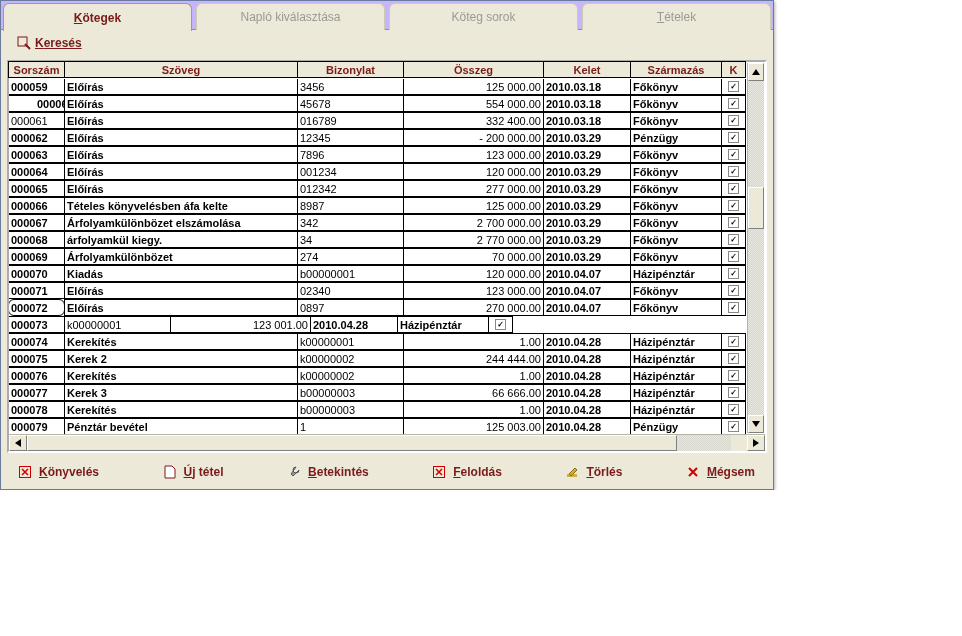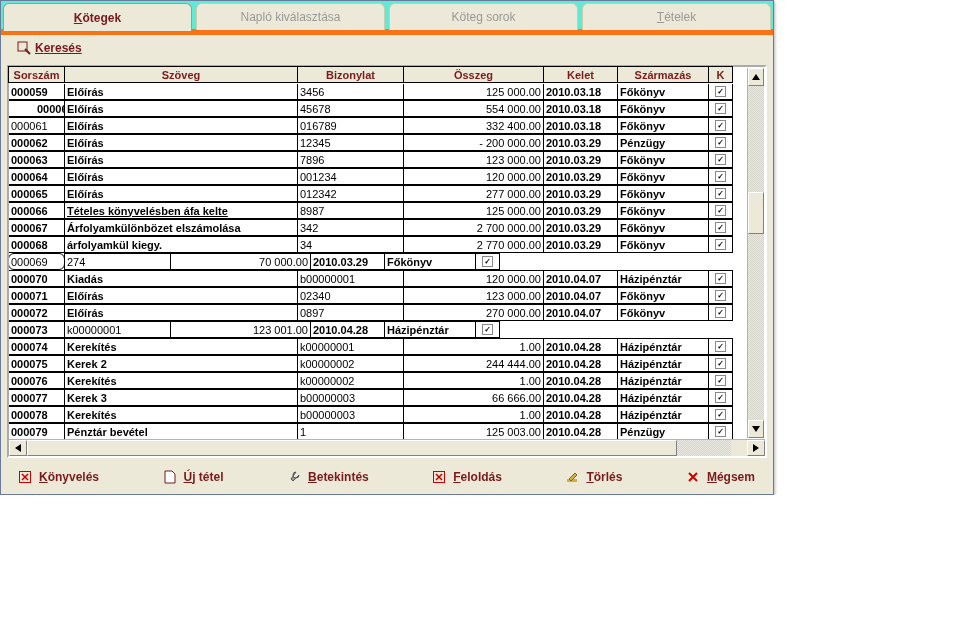--- a/index.html
+++ b/index.html
@@ -1,38 +1,38 @@
 <!DOCTYPE html>
 <html><head>
 <meta charset="utf-8">
 <style>
 html,body{margin:0;padding:0;font-family:Tahoma,Arial,sans-serif;font-size:11px;background:#fff}
 .window{width:772px;border:1px solid #6a7a9a;box-shadow:1px 1px 3px rgba(0,0,0,.3);background:#ece9d8;}
 .titlebar{height:26px;background:linear-gradient(180deg,#2a5aa5 0%,#3a75c4 40%,#6aa0e0 100%);
   display:flex;align-items:center;padding:0 6px;color:#fff;gap:6px}
 .titlebar svg{flex:none}
 .title{font-style:italic;font-weight:bold;font-family:'Times New Roman',serif;font-size:16px;text-decoration:underline;text-shadow:1px 1px 2px rgba(0,0,0,.4)}
-.tabs{display:flex;background:#5eead4;border-bottom:6px solid #f97316;height:28px}
+.tabs{display:flex;background:#c4b5fd;border-bottom:1px solid #f97316;height:28px}
 .tab{flex:1;display:flex;align-items:center;justify-content:center;border:1px solid #cfcab0;border-bottom:none;
   margin-top:1px;margin-left:2px;margin-right:2px;background:#ece9d8;color:#999;font-size:12px;border-radius:6px 6px 0 0;
   position:relative;top:1px;cursor:default}
 .tab.active{background:#ece9d8;color:#7a1a1a;font-weight:bold;border-color:#9a9a9a;height:27px;margin-top:1px;z-index:2}
 .tab .ul{text-decoration:underline}
 .toolbar{padding:6px 10px 10px 16px;display:flex;align-items:center;gap:4px}
 .toolbar .lbl{color:#7a1a1a;font-weight:bold;text-decoration:underline;font-size:12px}
 .toolbar-bottom{display:flex;justify-content:space-between;padding:8px 18px 10px 18px}
 .btngrp{display:flex;align-items:center;gap:8px;color:#7a1a1a;font-weight:bold;font-size:12px;cursor:default}
 .btngrp .ul{text-decoration:underline}
 .gridwrap{margin:0 6px 4px 6px;border:2px inset #fff;background:#fff;position:relative;height:389px;display:flex;flex-direction:column}
 .gridhead,.grow{display:flex;height:17px}
 .gridhead{flex:none}
 .th,.td{border:1px solid #000;box-sizing:border-box;padding:0 2px;overflow:hidden;white-space:nowrap;display:flex;align-items:center;height:17px;margin-left:-1px;margin-top:-1px;}
 .th{background:#ece9d8;color:#7a1a1a;font-weight:bold;justify-content:center}
 .td{background:#fff;}
-.c-sor{width:57px}.c-szov{width:234px}.c-biz{width:107px}.c-ossz{width:141px;justify-content:flex-end}.c-kelt{width:75px}.c-szar{width:92px}.c-k{width:25px;justify-content:center}
+.c-sor{width:57px}.c-szov{width:234px}.c-biz{width:107px}.c-ossz{width:141px;justify-content:flex-end}.c-kelt{width:88px}.c-szar{width:92px}.c-k{width:25px;justify-content:center}
 .th.c-ossz{justify-content:center}
 .gridbody{flex:1;overflow:hidden}
 .vscroll{position:absolute;right:1px;top:1px;bottom:18px;width:16px;background:#ece9d8;border-left:1px solid #b5b5a5;display:flex;flex-direction:column}
 .vscroll .arr{height:16px;background:#ece9d8;border:1px solid #fff;border-right-color:#808080;border-bottom-color:#808080;display:flex;align-items:center;justify-content:center}
 .vscroll .track{flex:1;background:repeating-conic-gradient(#e8e8e0 0 25%,#d6d6cc 0 50%) 0 0/2px 2px;position:relative}
 .vscroll .thumb{position:absolute;left:0;right:0;height:40px;top:106px;background:#ece9d8;border:1px solid #fff;border-right-color:#808080;border-bottom-color:#808080}
 .hscroll{height:16px;background:#ece9d8;display:flex;margin-top:-1px;border-top:1px solid #b5b5a5}
 .hscroll .arr{width:16px;background:#ece9d8;border:1px solid #fff;border-right-color:#808080;border-bottom-color:#808080;display:flex;align-items:center;justify-content:center}
 .hscroll .track{flex:1;background:repeating-conic-gradient(#e8e8e0 0 25%,#d6d6cc 0 50%) 0 0/2px 2px;margin-right:16px}
 .hscroll .thumb{width:650px;height:100%;background:#ece9d8;border:1px solid #fff;border-right-color:#808080;border-bottom-color:#808080;box-sizing:border-box}
@@ -154,21 +154,21 @@
           <div class="td c-biz">012342</div>
           <div class="td c-ossz">277 000.00</div>
           <div class="td c-kelt" style="font-weight: bold;">2010.03.29</div>
           <div class="td c-szar" style="font-weight: bold;">Főkönyv</div>
           <div class="td c-k">
             <span class="check"></span>
           </div>
         </div>
         <div class="grow">
           <div class="td c-sor" style="font-weight: bold;">000066</div>
-          <div class="td c-szov" style="font-weight: bold; text-decoration: underline;">Tételes könyvelésben áfa kelte</div>
+          <div class="td c-szov" style="font-weight: bold;">Tételes könyvelésben áfa kelte</div>
           <div class="td c-biz">8987</div>
           <div class="td c-ossz">125 000.00</div>
           <div class="td c-kelt" style="font-weight: bold;">2010.03.29</div>
           <div class="td c-szar" style="font-weight: bold;">Főkönyv</div>
           <div class="td c-k">
             <span class="check"></span>
           </div>
         </div>
         <div class="grow">
           <div class="td c-sor" style="font-weight: bold;">000067</div>
@@ -186,21 +186,22 @@
           <div class="td c-szov" style="font-weight: bold;">árfolyamkül kiegy.</div>
           <div class="td c-biz">34</div>
           <div class="td c-ossz">2 770 000.00</div>
           <div class="td c-kelt" style="font-weight: bold;">2010.03.29</div>
           <div class="td c-szar" style="font-weight: bold;">Főkönyv</div>
           <div class="td c-k">
             <span class="check"></span>
           </div>
         </div>
         <div class="grow">
-          <div class="td c-sor" style="font-weight: normal; border-radius: 6px;">000069</div>
+          <div class="td c-sor" style="font-weight: bold;">000069</div>
+          <div class="td c-szov" style="font-weight: bold;">Árfolyamkülönbözet</div>
           <div class="td c-biz">274</div>
           <div class="td c-ossz">70 000.00</div>
           <div class="td c-kelt" style="font-weight: bold;">2010.03.29</div>
           <div class="td c-szar" style="font-weight: bold;">Főkönyv</div>
           <div class="td c-k">
             <span class="check"></span>
           </div>
         </div>
         <div class="grow">
           <div class="td c-sor" style="font-weight: bold;">000070</div>
@@ -218,21 +219,21 @@
           <div class="td c-szov" style="font-weight: bold;">Előírás</div>
           <div class="td c-biz">02340</div>
           <div class="td c-ossz">123 000.00</div>
           <div class="td c-kelt" style="font-weight: bold;">2010.04.07</div>
           <div class="td c-szar" style="font-weight: bold;">Főkönyv</div>
           <div class="td c-k">
             <span class="check"></span>
           </div>
         </div>
         <div class="grow">
-          <div class="td c-sor" style="font-weight: bold;">000072</div>
+          <div class="td c-sor" style="font-weight: bold; border-radius: 6px;">000072</div>
           <div class="td c-szov" style="font-weight: bold;">Előírás</div>
           <div class="td c-biz">0897</div>
           <div class="td c-ossz">270 000.00</div>
           <div class="td c-kelt" style="font-weight: bold;">2010.04.07</div>
           <div class="td c-szar" style="font-weight: bold;">Főkönyv</div>
           <div class="td c-k">
             <span class="check"></span>
           </div>
         </div>
         <div class="grow">

